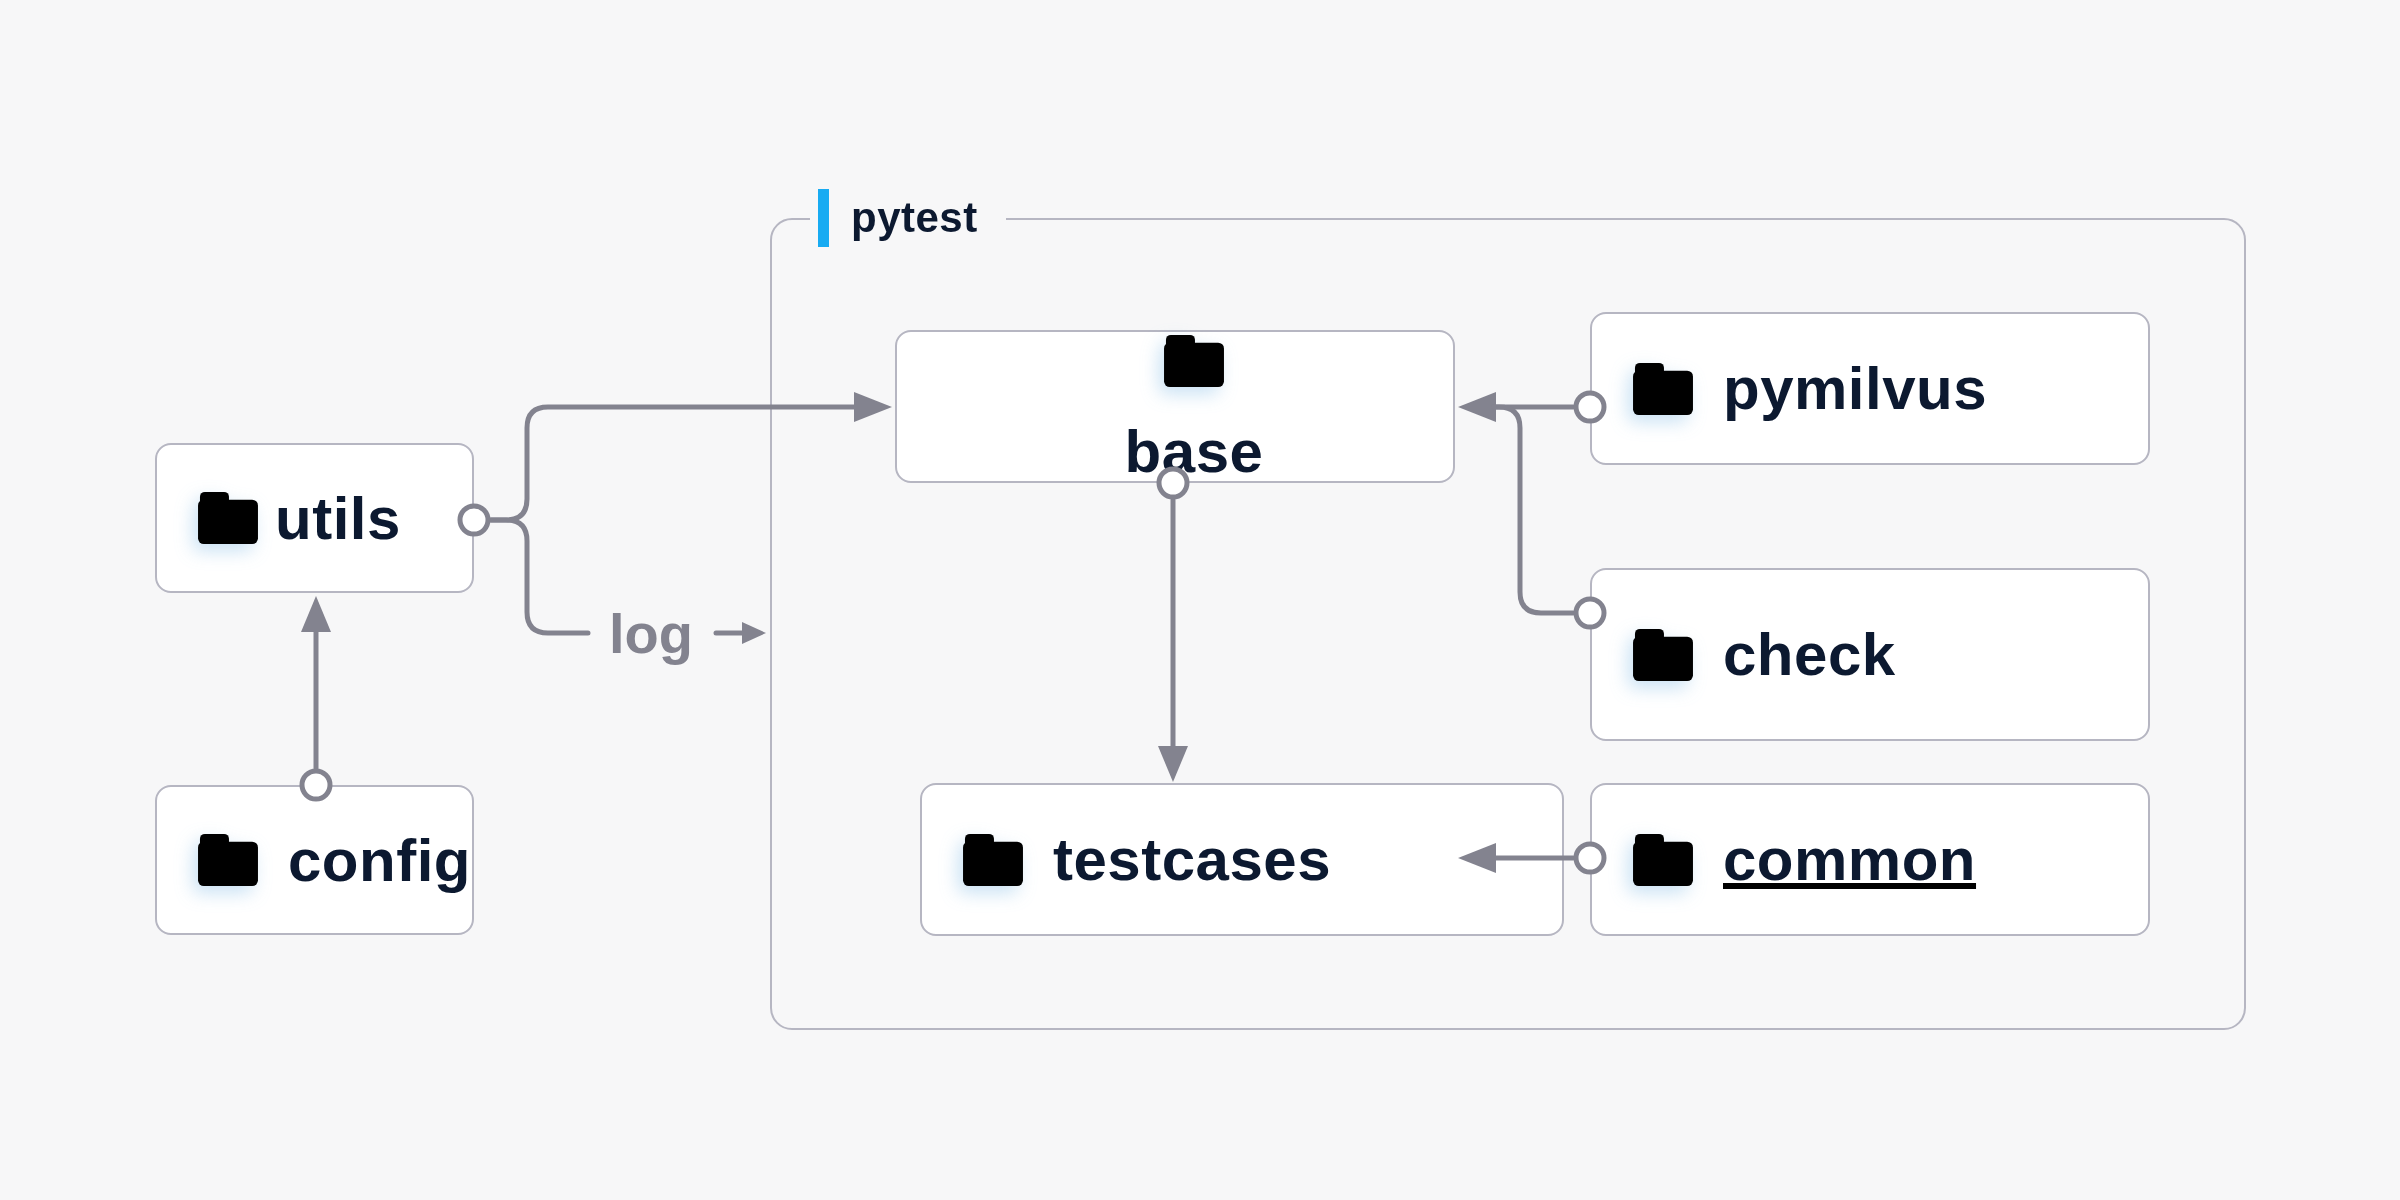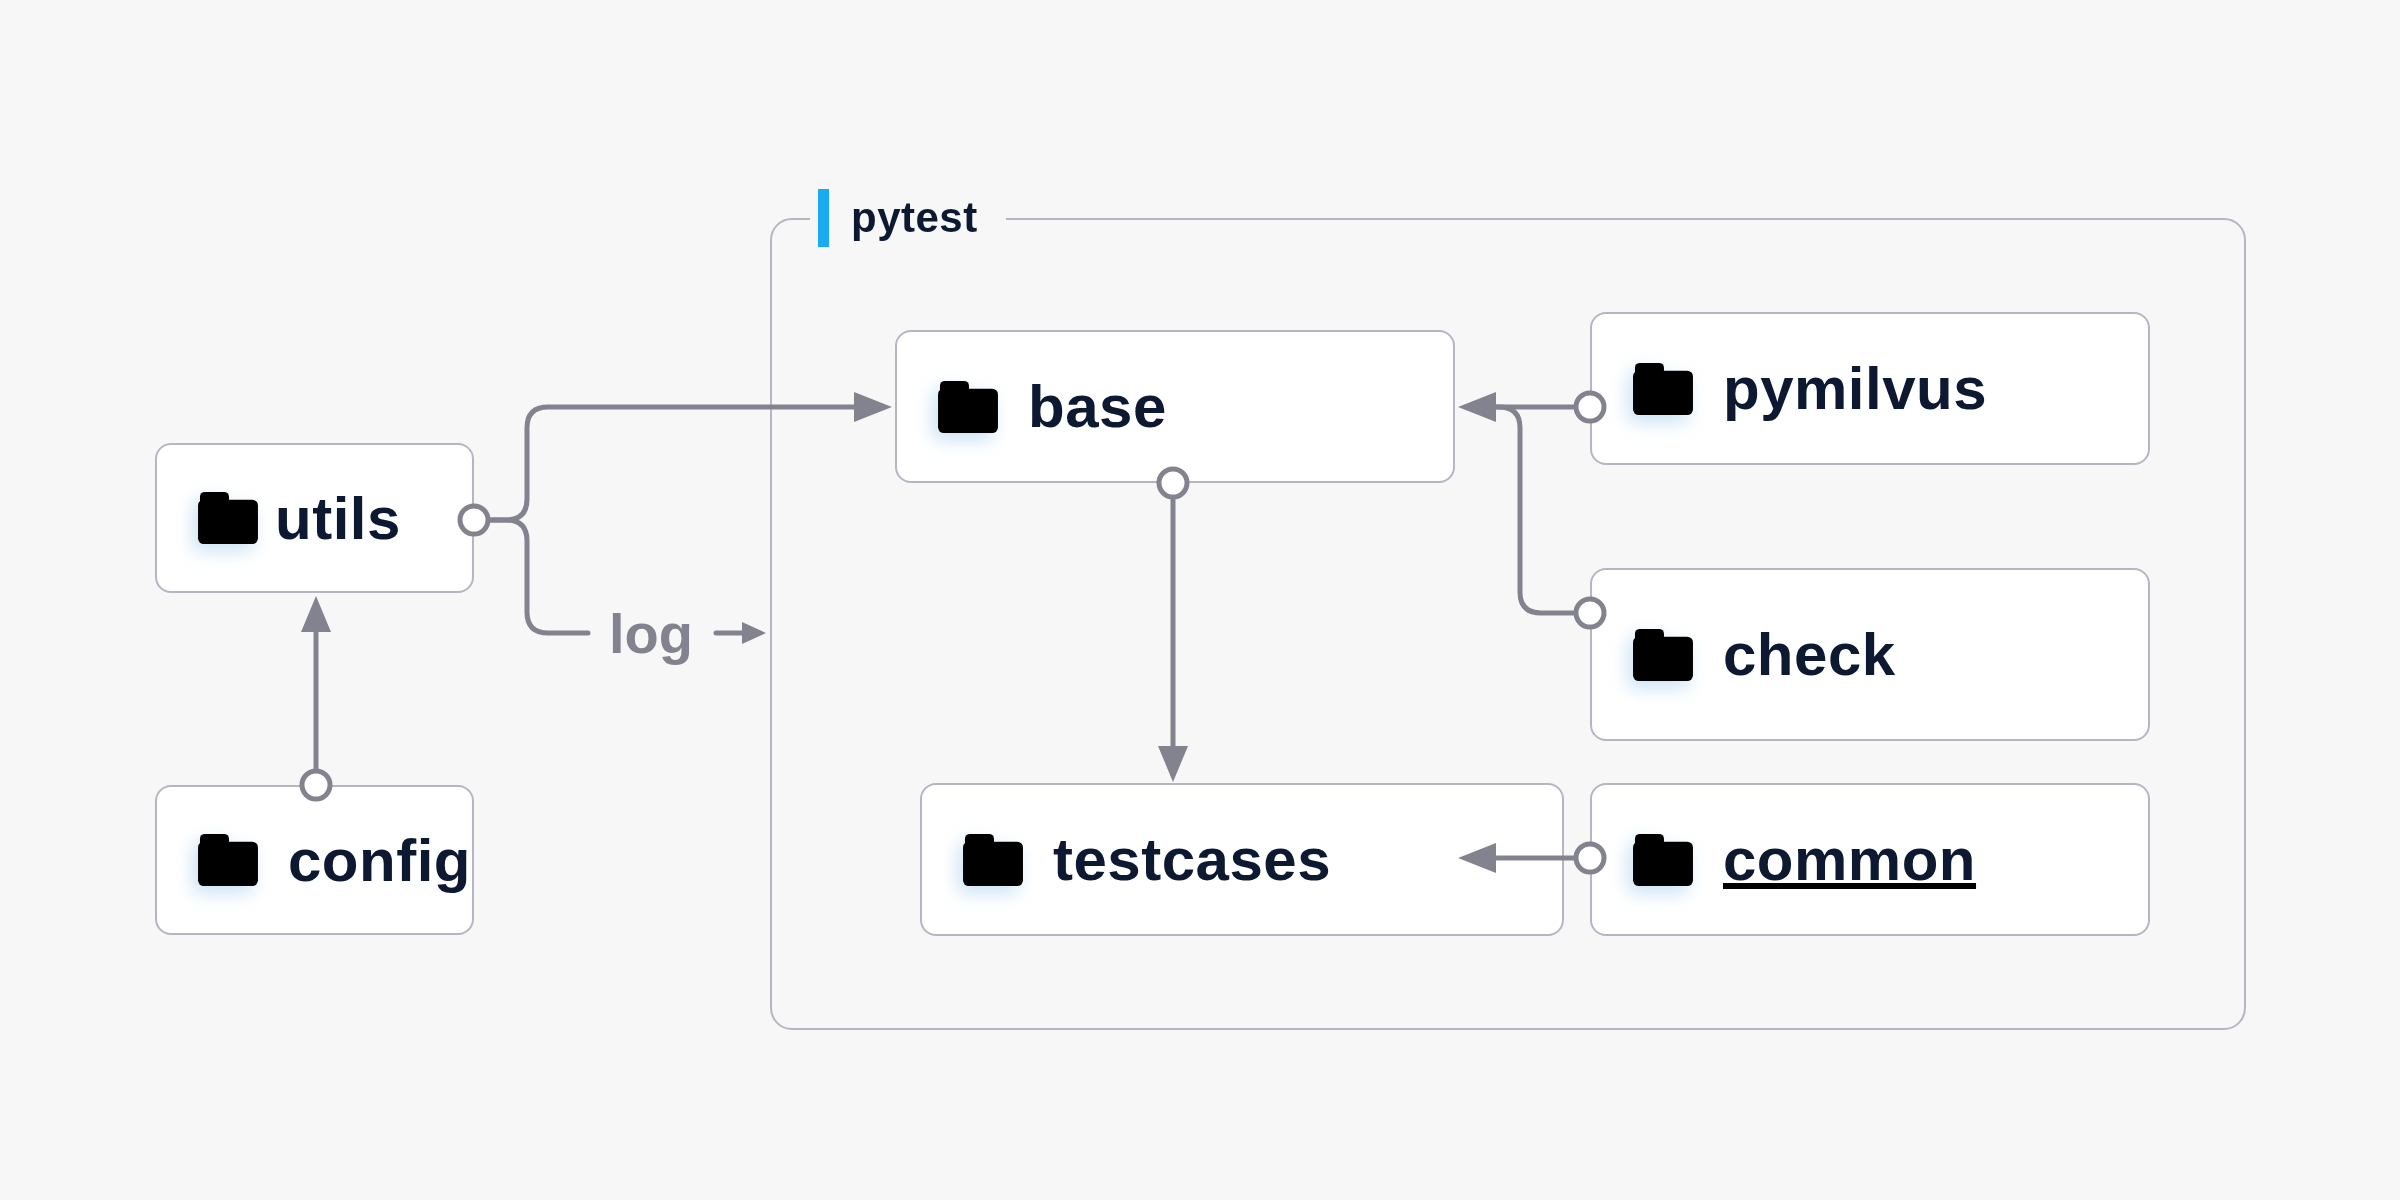--- a/index.html
+++ b/index.html
@@ -145,21 +145,21 @@
     <span class="node-label">utils</span>
   </div>
 
   <div class="node" style="left:155px; top:785px; width:319px; height:150px;">
     <svg class="folder-icon">
         <use href="#folderSym"></use>
       </svg>
     <span class="node-label">config</span>
   </div>
 
-  <div class="node" style="left:895px; top:330px; width:560px; height:153px;">
+  <div class="node" style="left:895px; top:330px; width:560px; height:153px;flex-direction:column;">
     <svg class="folder-icon">
         <use href="#folderSym"></use>
       </svg>
     <span class="node-label">base</span>
   </div>
 
   <div class="node" style="left:1590px; top:312px; width:560px; height:153px;">
     <svg class="folder-icon">
         <use href="#folderSym"></use>
       </svg>

